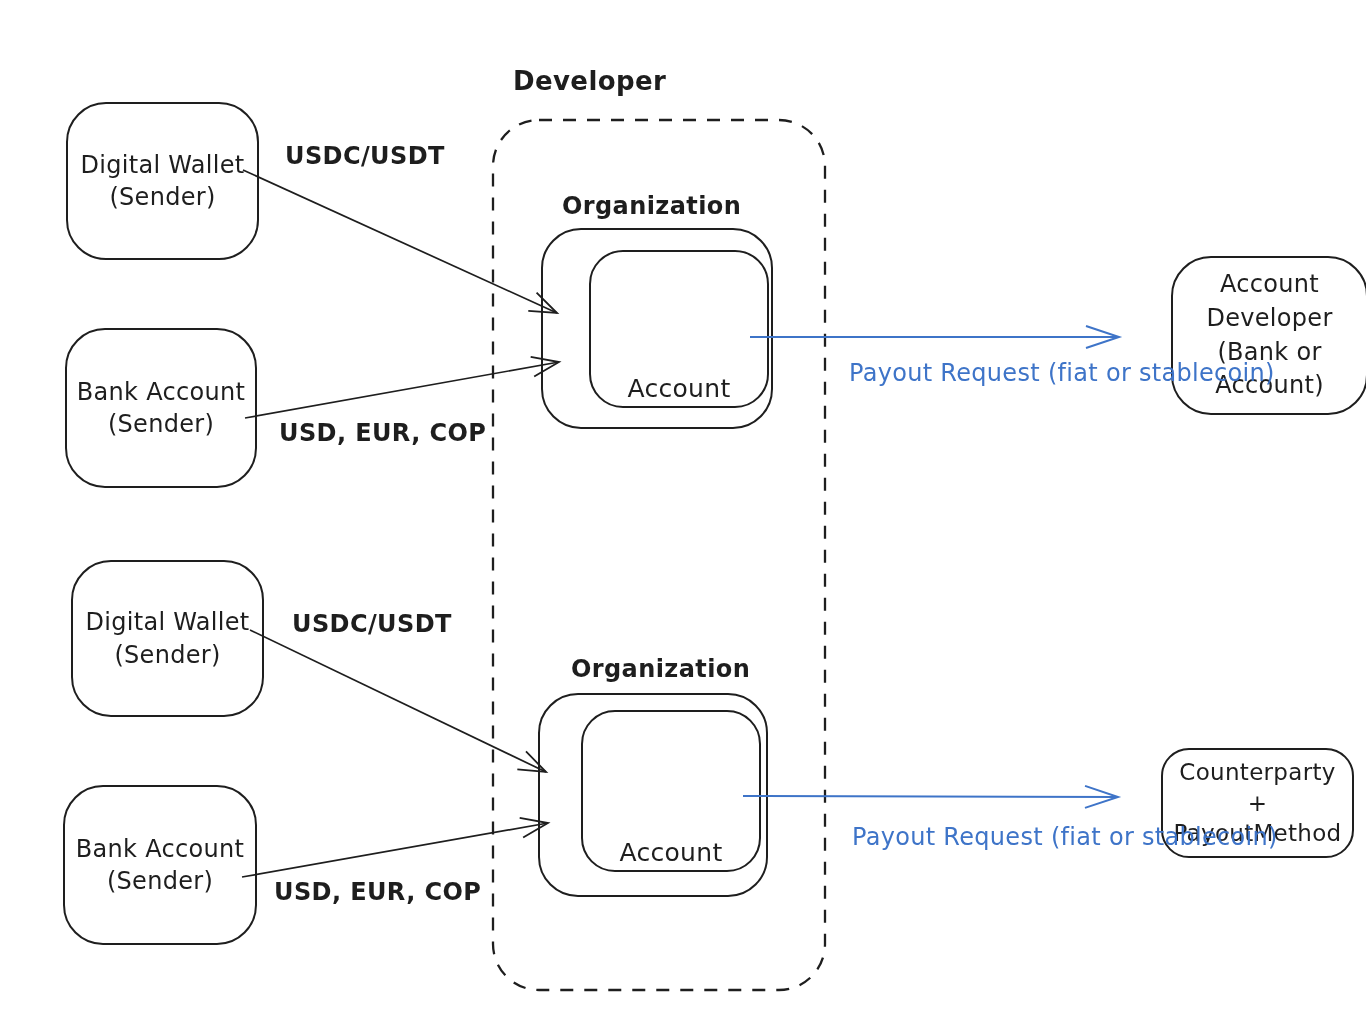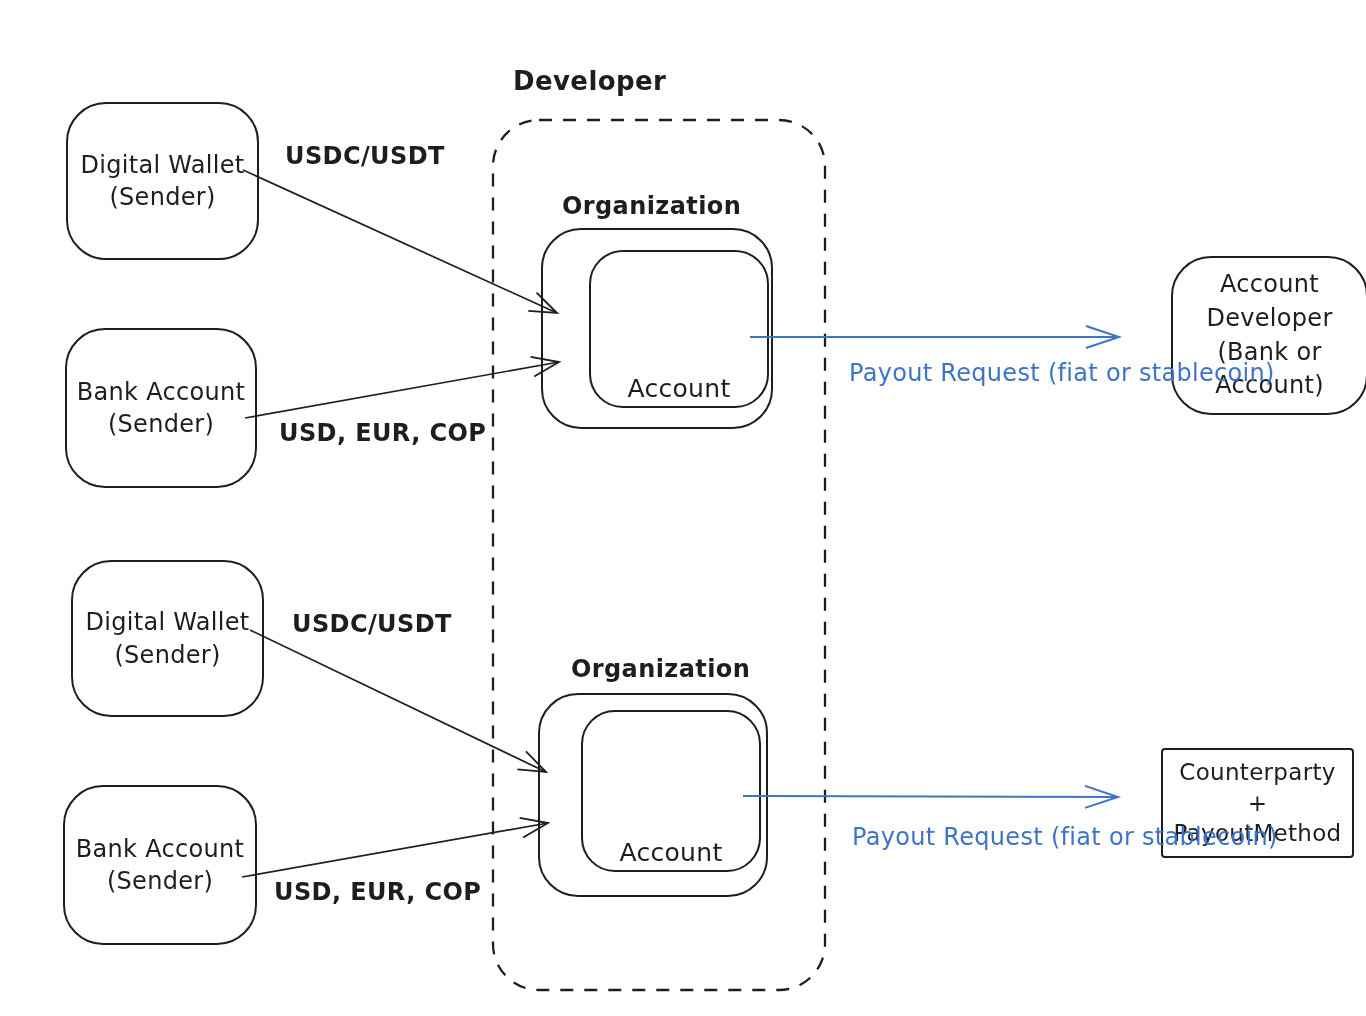--- a/index.html
+++ b/index.html
@@ -145,19 +145,19 @@
   <div class="node" style="left:39px;top:785px;width:194px;height:160px;border-radius:40px;">
     <span>Bank Account</span>
     <span>(Sender)</span>
   </div>
 
   <div class="group-box" style="left:538px;top:693px;width:230px;height:204px;"></div>
   <div class="node node-inner" style="left:557px;top:710px;width:180px;height:162px;border-radius:34px;font-size:25px;">
     <span>Account</span>
   </div>
 
-  <div class="node" style="left:1137px;top:748px;width:193px;height:110px;border-radius:4px;font-size:23px;line-height:1.32;">
+  <div class="node" style="left:1137px;top:748px;width:193px;height:110px;border-radius:28px;font-size:23px;line-height:1.32;">
     <span>Counterparty</span>
     <span>+</span>
     <span>PayoutMethod</span>
   </div>
 
 </div>
 
 </body></html>

